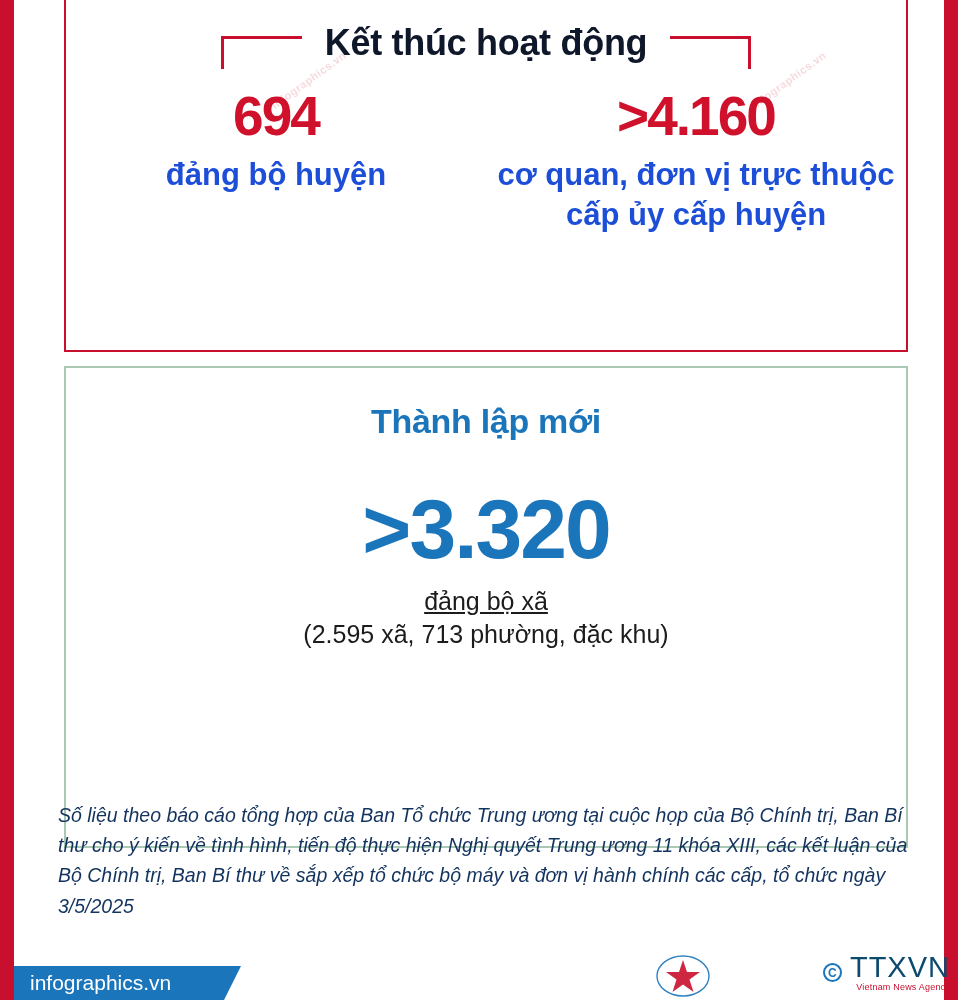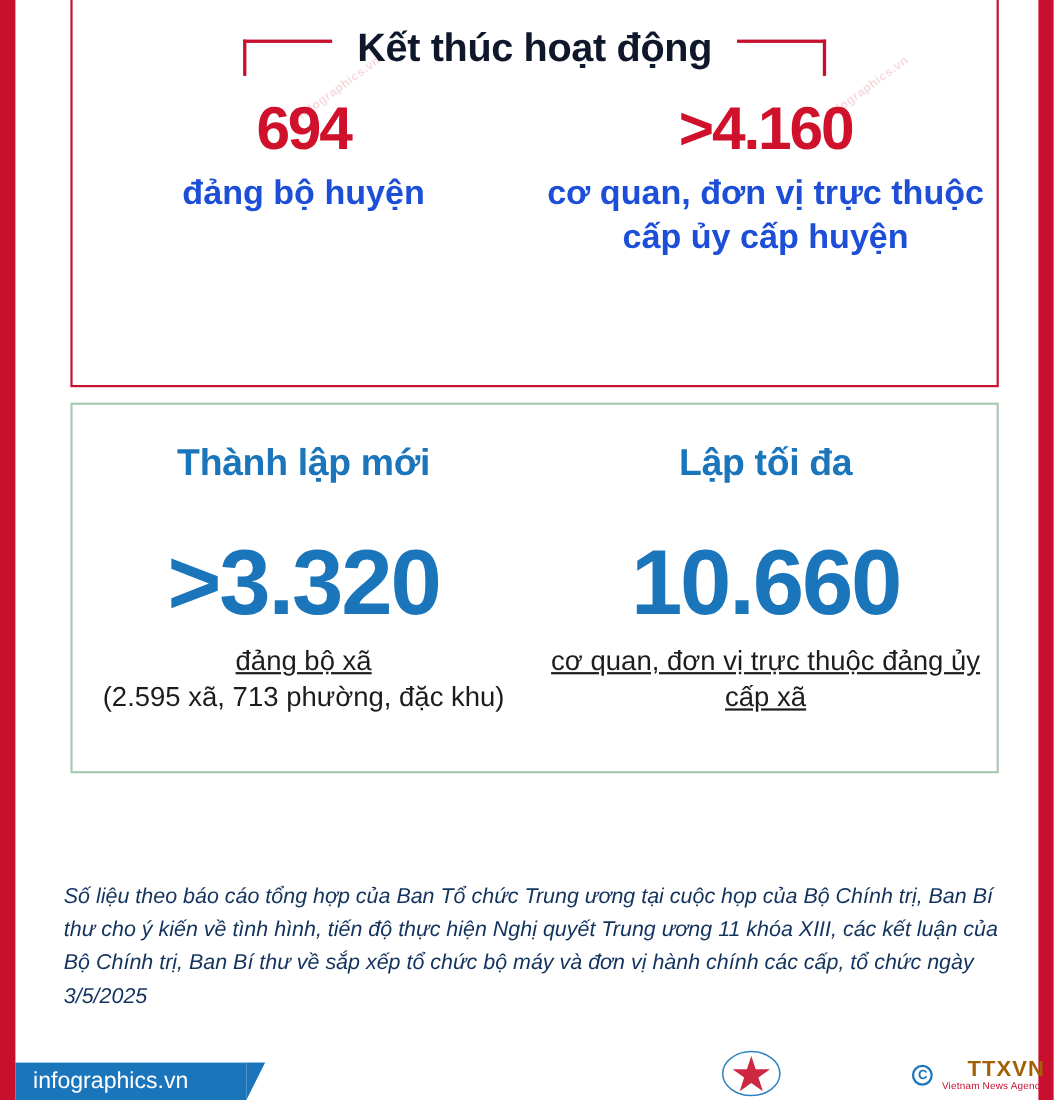--- a/index.html
+++ b/index.html
@@ -111,21 +111,21 @@
     margin-top: 10px;
     font-weight: bold;
   }
 
   
   .section-blue {
     position: absolute;
     left: 50px;
     top: 366px;
     width: 844px;
-    height: 337px;
+    height: 482px;
     border: 2px solid #a9c9b4;
     box-sizing: border-box;
     background: #ffffff;
   }
   .blue-cols {
     position: absolute;
     left: 0;
     top: 34px;
     width: 100%;
     display: flex;
@@ -222,23 +222,23 @@
     border-radius: 50%;
     color: #1b75bb;
     font-size: 12px;
     font-weight: bold;
     display: flex;
     align-items: center;
     justify-content: center;
     box-sizing: border-box;
   }
   .ttxvn {
-    color: #a16207;
-    font-size: 20px;
-    font-weight: bold;
+    color: #0c4a6e;
+    font-size: 29px;
+    font-weight: normal;
     letter-spacing: 1px;
     line-height: 1;
   }
   .ttxvn-sub {
     color: #c8102e;
     font-size: 9px;
     letter-spacing: 0.2px;
     text-align: right;
   }
   .ttxvn-wrap { display: flex; flex-direction: column; align-items: flex-end; }
@@ -281,25 +281,20 @@
   <div class="section-blue">
     <div class="blue-cols">
 
       <div class="blue-col">
         <div class="blue-head">Thành lập mới</div>
         <div class="big-blue">&gt;3.320</div>
         <div class="cap-dark2">đảng bộ xã</div>
         <div class="cap-sub">(2.595 xã, 713 phường, đặc khu)</div>
       </div>
 
-      <div class="blue-col">
-        <div class="blue-head">Lập tối đa</div>
-        <div class="big-blue">10.660</div>
-        <div class="cap-dark2">cơ quan, đơn vị trực thuộc đảng ủy cấp xã</div>
-      </div>
 
     </div>
   </div>
 
   <div class="source-note">Số liệu theo báo cáo tổng hợp của Ban Tổ chức Trung ương tại cuộc họp của Bộ Chính trị, Ban Bí thư cho ý kiến về tình hình, tiến độ thực hiện Nghị quyết Trung ương 11 khóa XIII, các kết luận của Bộ Chính trị, Ban Bí thư về sắp xếp tổ chức bộ máy và đơn vị hành chính các cấp, tổ chức ngày 3/5/2025</div>
 
   <div class="footer">
     <div class="footer-bar">infographics.vn</div>
 
     <svg class="logo-star" viewBox="0 0 58 44">

